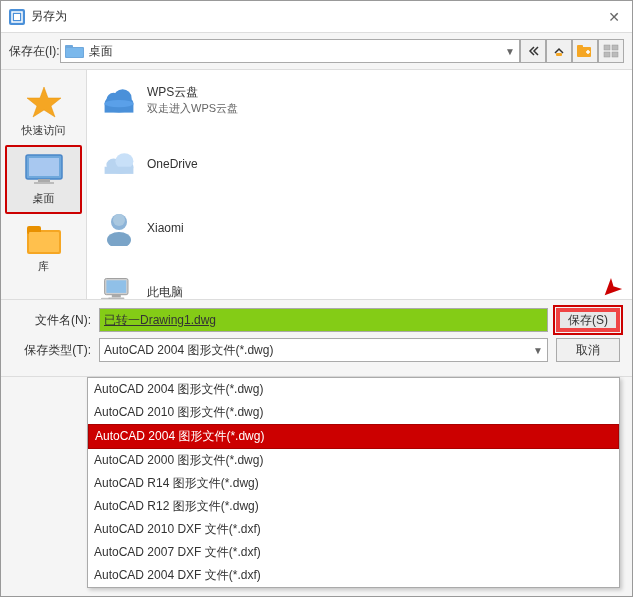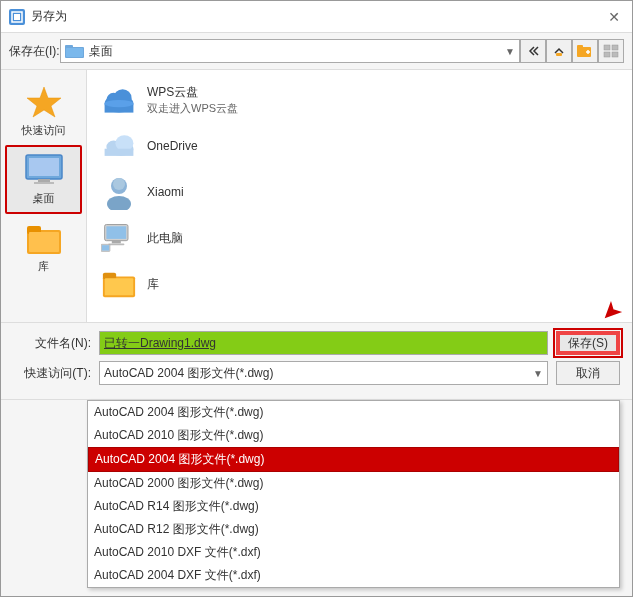--- a/index.html
+++ b/index.html
@@ -113,21 +113,21 @@
     .sidebar-label { font-size: 11px; color: #333; text-align: center; }
 
     
     .file-list {
       flex: 1;
       background: white;
       padding: 8px;
       overflow-y: auto;
       display: flex;
       flex-direction: column;
-      gap: 2px;
+      gap: 20px;
       position: relative;
     }
 
     
     .file-list::-webkit-scrollbar { width: 14px; }
     .file-list::-webkit-scrollbar-track { background: #f0f0f0; border-left: 1px solid #ddd; }
     .file-list::-webkit-scrollbar-thumb { background: #c0c0c0; border: 1px solid #aaa; }
 
     .file-item {
       display: flex;
@@ -407,35 +407,36 @@
       <input type="text" class="form-input" value="已转一Drawing1.dwg" style="">
       <div style="display:flex; gap:6px; align-items:center; position:relative;">
 
         <div style="position:absolute; top:-32px; right:0px; color:#cc0000; font-size:22px; font-weight:bold; transform: rotate(135deg);">➤</div>
         <div class="save-btn-wrapper">
           <div class="form-btn primary">保存(S)</div>
         </div>
       </div>
     </div>
     <div class="form-row">
-      <span class="form-label">快速访问(T):</span>
+      <span class="form-label">保存类型(T):</span>
       <div class="form-combo">
         <span>AutoCAD 2004 图形文件(*.dwg)</span>
         <span class="combo-arrow">▼</span>
       </div>
       <div class="form-btn">取消</div>
     </div>
   </div>
 
   <div style="position:relative; background:#f5f5f5; border-top:1px solid #ddd;">
     <div class="dropdown-list" style="position:relative; top:0; left:0; right:0; margin:0 12px 8px 86px;">
       <div class="dropdown-item">AutoCAD 2004 图形文件(*.dwg)</div>
       <div class="dropdown-item">AutoCAD 2010  图形文件(*.dwg)</div>
       <div class="dropdown-item selected">AutoCAD 2004  图形文件(*.dwg)</div>
       <div class="dropdown-item">AutoCAD 2000  图形文件(*.dwg)</div>
       <div class="dropdown-item">AutoCAD R14   图形文件(*.dwg)</div>
       <div class="dropdown-item">AutoCAD R12   图形文件(*.dwg)</div>
       <div class="dropdown-item">AutoCAD 2010  DXF 文件(*.dxf)</div>
+      <div class="dropdown-item">AutoCAD 2007  DXF 文件(*.dxf)</div>
       <div class="dropdown-item">AutoCAD 2004  DXF 文件(*.dxf)</div>
     </div>
   </div>
 
 </div>
 
 </body></html>

